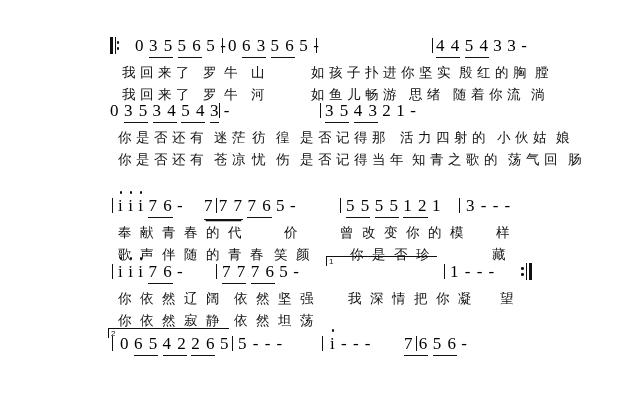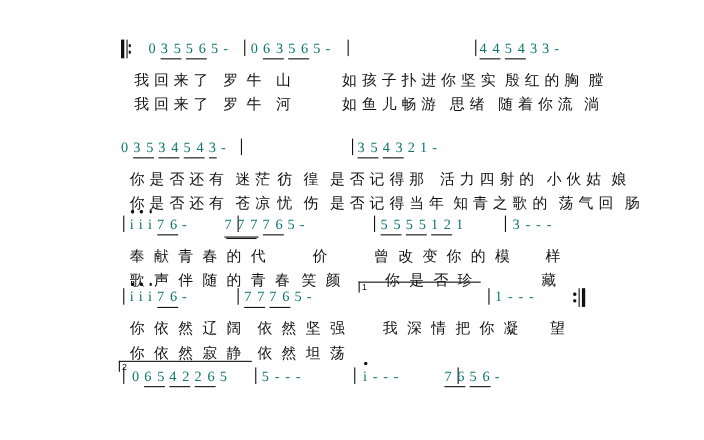--- a/index.html
+++ b/index.html
@@ -9,22 +9,22 @@
     overflow:hidden;
   }
   .sheet{position:relative;width:640px;height:400px;}
 
   .system{position:absolute;left:0;width:640px;}
 
   .notes-row{
     position:relative;
     height:26px;
     font-family:"Liberation Serif", serif;
-    font-size:13px;
-    color:#0f766e;
+    font-size:17px;
+    color:#000000;
     white-space:nowrap;
     letter-spacing:1px;
   }
   .notes-row .seg{position:absolute;top:0;}
 
   .lyric-row{
     position:relative;
     height:21px;
     font-family:"DejaVu Sans", sans-serif;
     font-size:13.5px;
@@ -129,21 +129,21 @@
       <span class="ch" style="left:409px;">思</span>
         <span class="ch" style="left:427px;">绪</span>
       <span class="ch" style="left:453px;">随</span>
         <span class="ch" style="left:471px;">着</span>
         <span class="ch" style="left:489px;">你</span>
         <span class="ch" style="left:507px;">流</span>
         <span class="ch" style="left:531px;">淌</span>
     </div>
   </div>
 
-  <div class="system" style="top:126px;text-align:right;">
+  <div class="system" style="top:101px;text-align:right;">
     <div class="notes-row">
       <span class="seg" style="left:110px;">
         <span class="num">0</span> <span class="num underline1">3&nbsp;5</span> <span class="num underline1">3&nbsp;4</span> <span class="num underline1">5&nbsp;4</span> <span class="num underline1">3</span> <span class="dash">-</span>
       </span>
       <span class="seg" style="left:215px;"><span class="bar"></span></span>
       <span class="seg" style="left:316px;"><span class="bar"></span></span>
       <span class="seg" style="left:325px;">
         <span class="num underline1">3&nbsp;5</span> <span class="num underline1">4&nbsp;3</span> <span class="num">2</span> <span class="num">1</span> <span class="dash">-</span>
       </span>
     </div>

